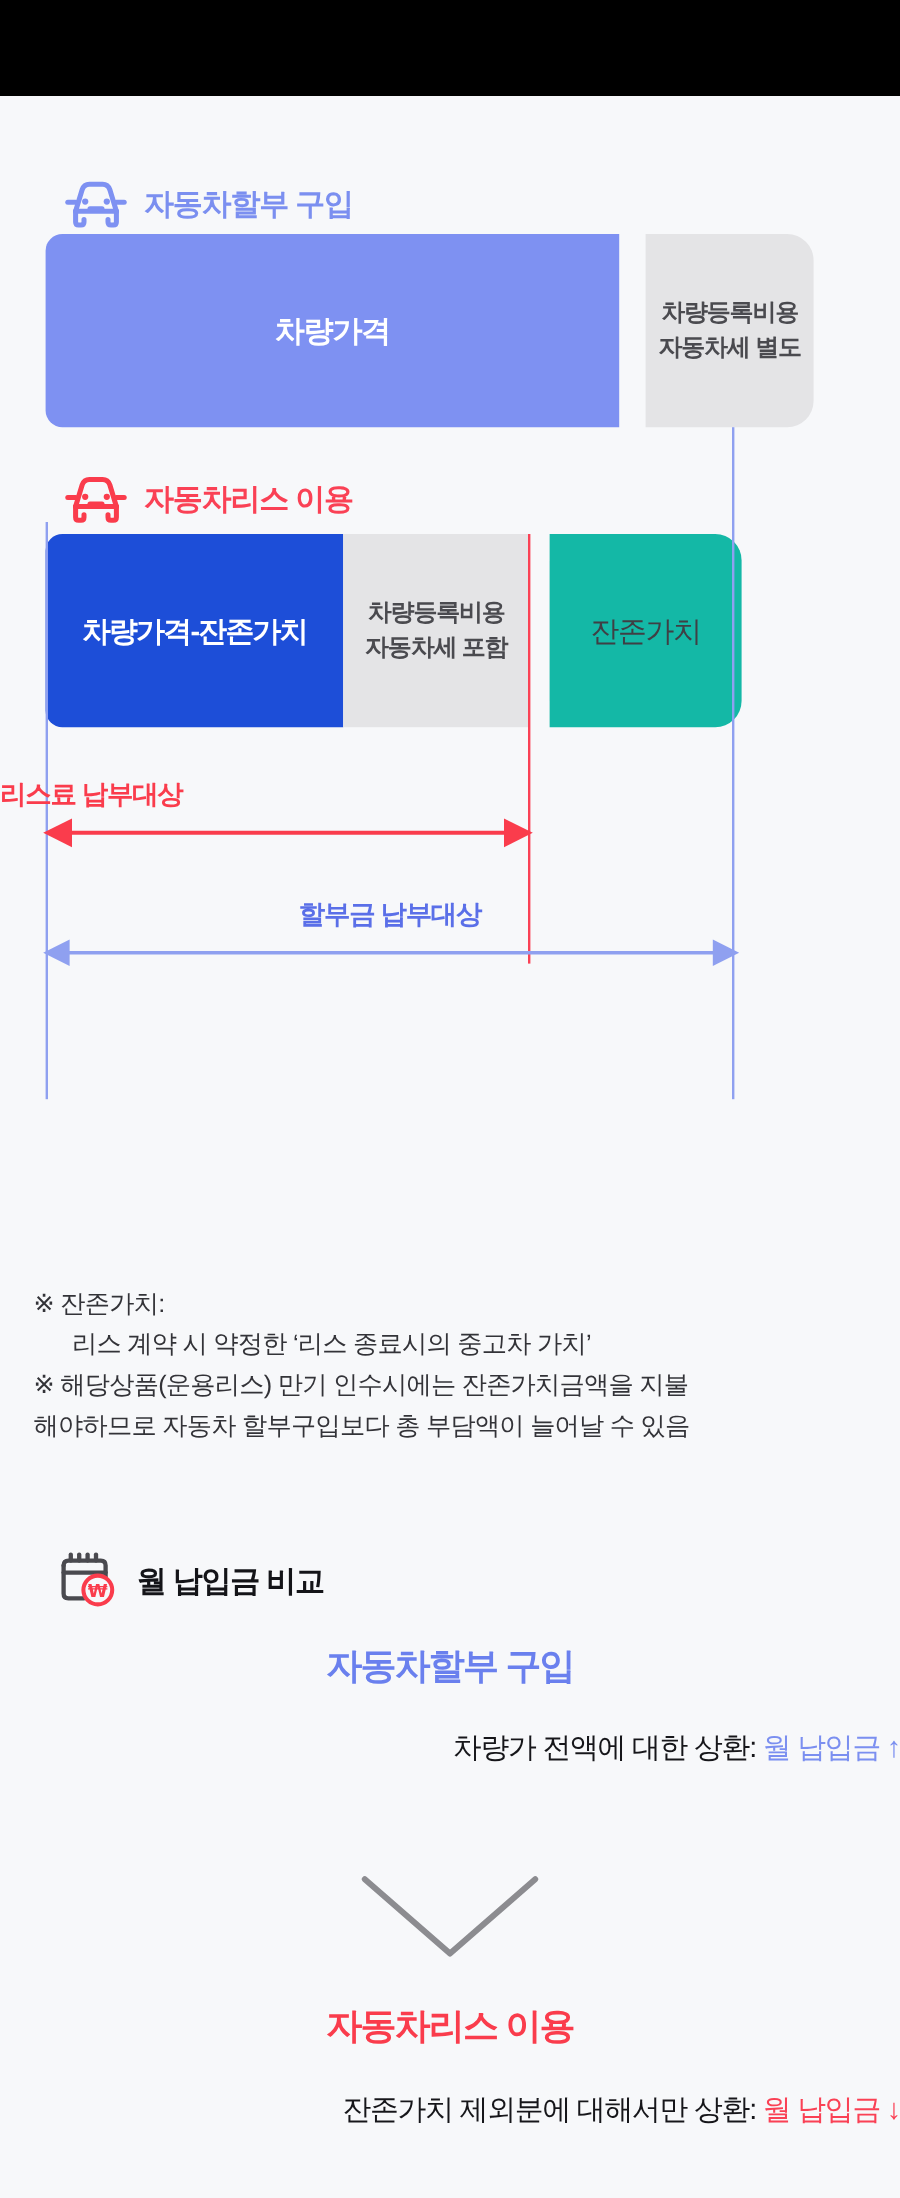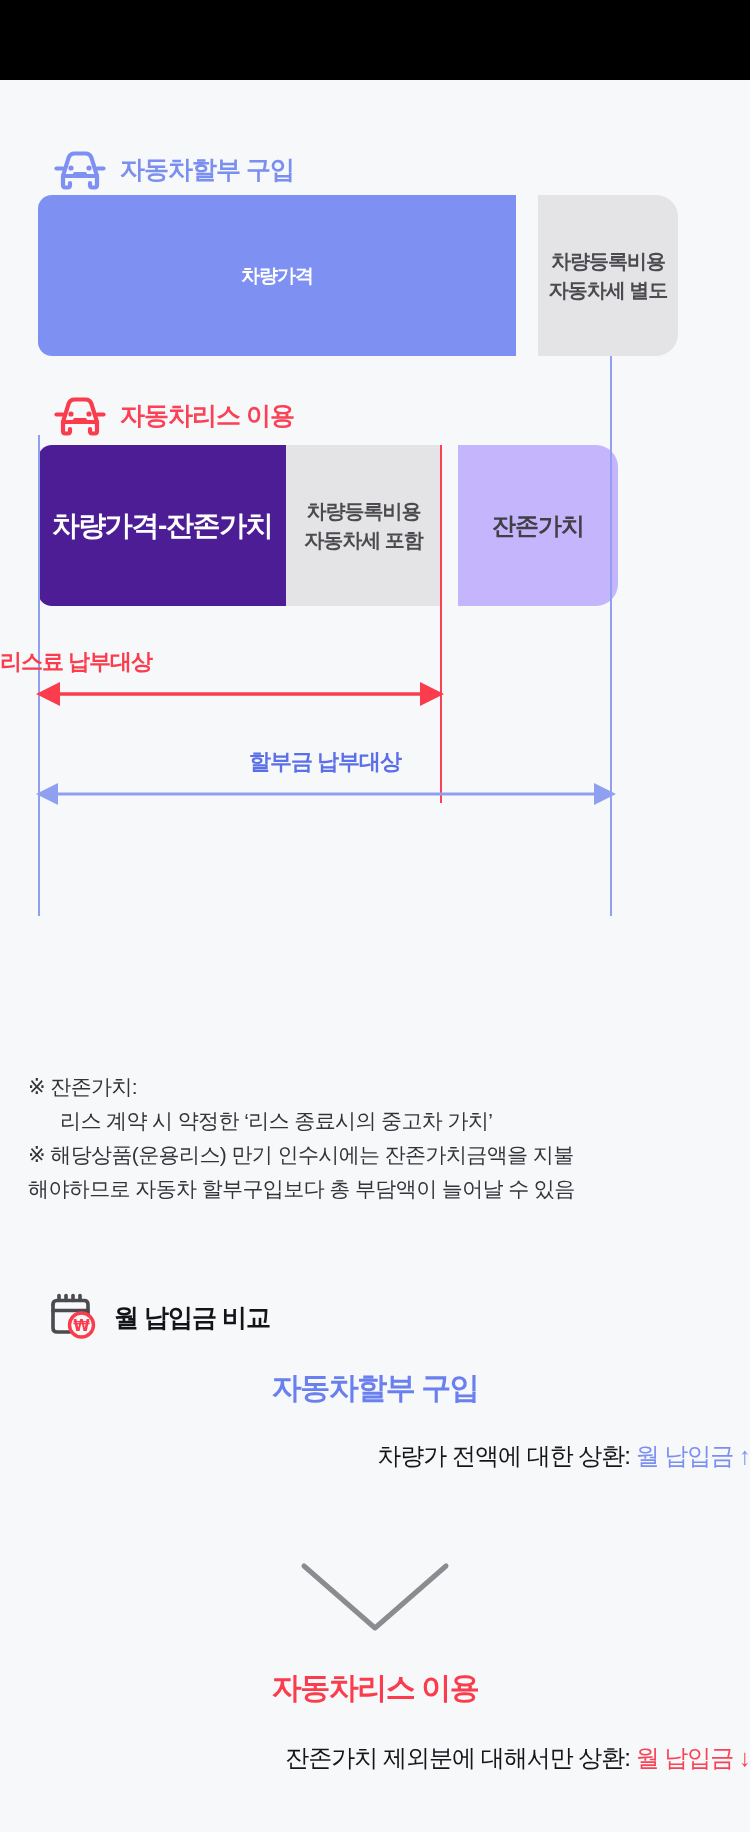--- a/index.html
+++ b/index.html
@@ -21,41 +21,41 @@
   .sec-head { position:absolute; display:flex; align-items:center; gap:10px; }
   .car-icon { width:62px; height:46px; display:block; }
   .sec-title { font-size:25px; font-weight:bold; letter-spacing:-1px; white-space:nowrap; }
   .sec-title.blue { color:#7b8ff0; }
   .sec-title.red  { color:#fa4155; }
 
   
   .bar { position:absolute; display:flex; align-items:center; justify-content:center; text-align:center; }
   .bar-blue {
     background:#7e91f2; color:#ffffff;
-    font-size:19px; font-weight:bold; letter-spacing:-1px;
+    font-size:25px; font-weight:bold; letter-spacing:-1px;
     border-radius:14px 0 0 14px;
   }
   .bar-grey {
     background:#e4e4e6; color:#4a4a4f;
     font-size:20px; font-weight:bold; letter-spacing:-1px; line-height:1.32;
     border-radius:0 22px 22px 0;
   }
   .bar-red {
-    background:#4c1d95; color:#ffffff;
-    font-size:28px; font-weight:bold; letter-spacing:-1.4px;
+    background:#1d4ed8; color:#ffffff;
+    font-size:24px; font-weight:bold; letter-spacing:-1.4px;
     border-radius:14px 0 0 14px;
   }
   .bar-grey-mid {
     background:#e4e4e6; color:#4a4a4f;
     font-size:20px; font-weight:bold; letter-spacing:-1px; line-height:1.32;
     border-radius:0;
   }
   .bar-grey-res {
-    background:#c4b5fd; color:#3f3f44;
-    font-size:24px; font-weight:bold; letter-spacing:-1px;
+    background:#14b8a6; color:#3f3f44;
+    font-size:24px; font-weight:normal; letter-spacing:-1px;
     border-radius:0 22px 22px 0;
     justify-content:center;
   }
 
   
   .vline { position:absolute; width:2px; }
   .vline.blue { background:#8fa0f0; }
   .vline.red  { background:#fa4155; }
 
   

